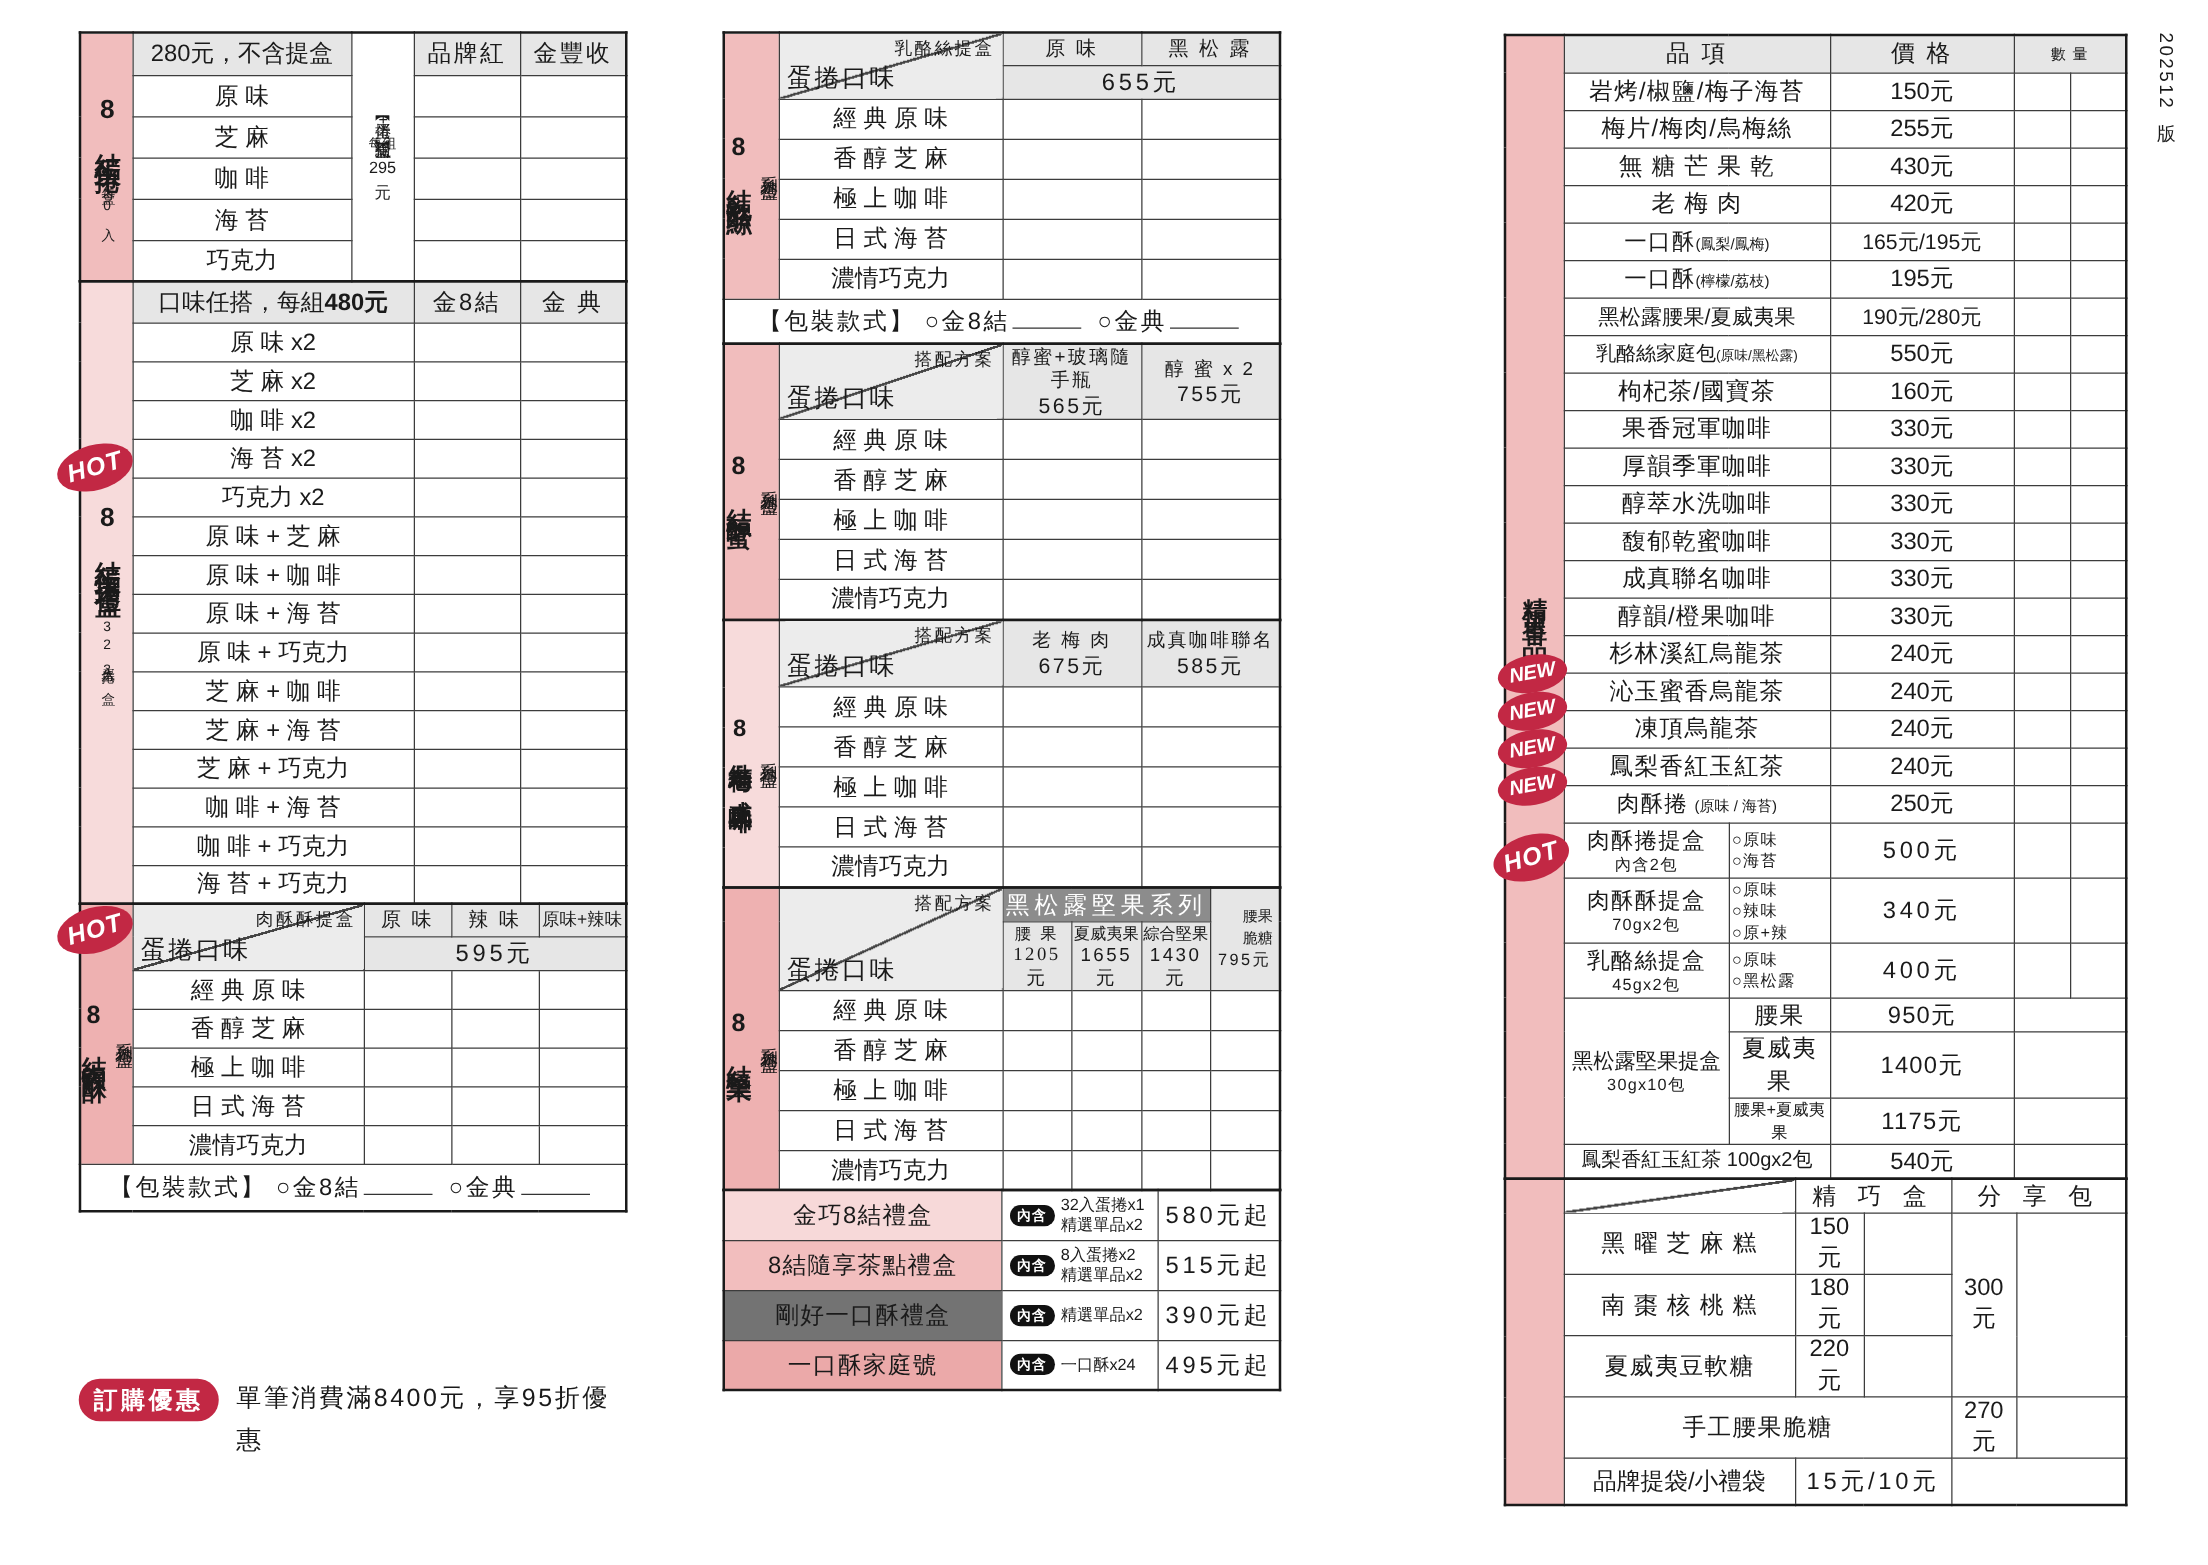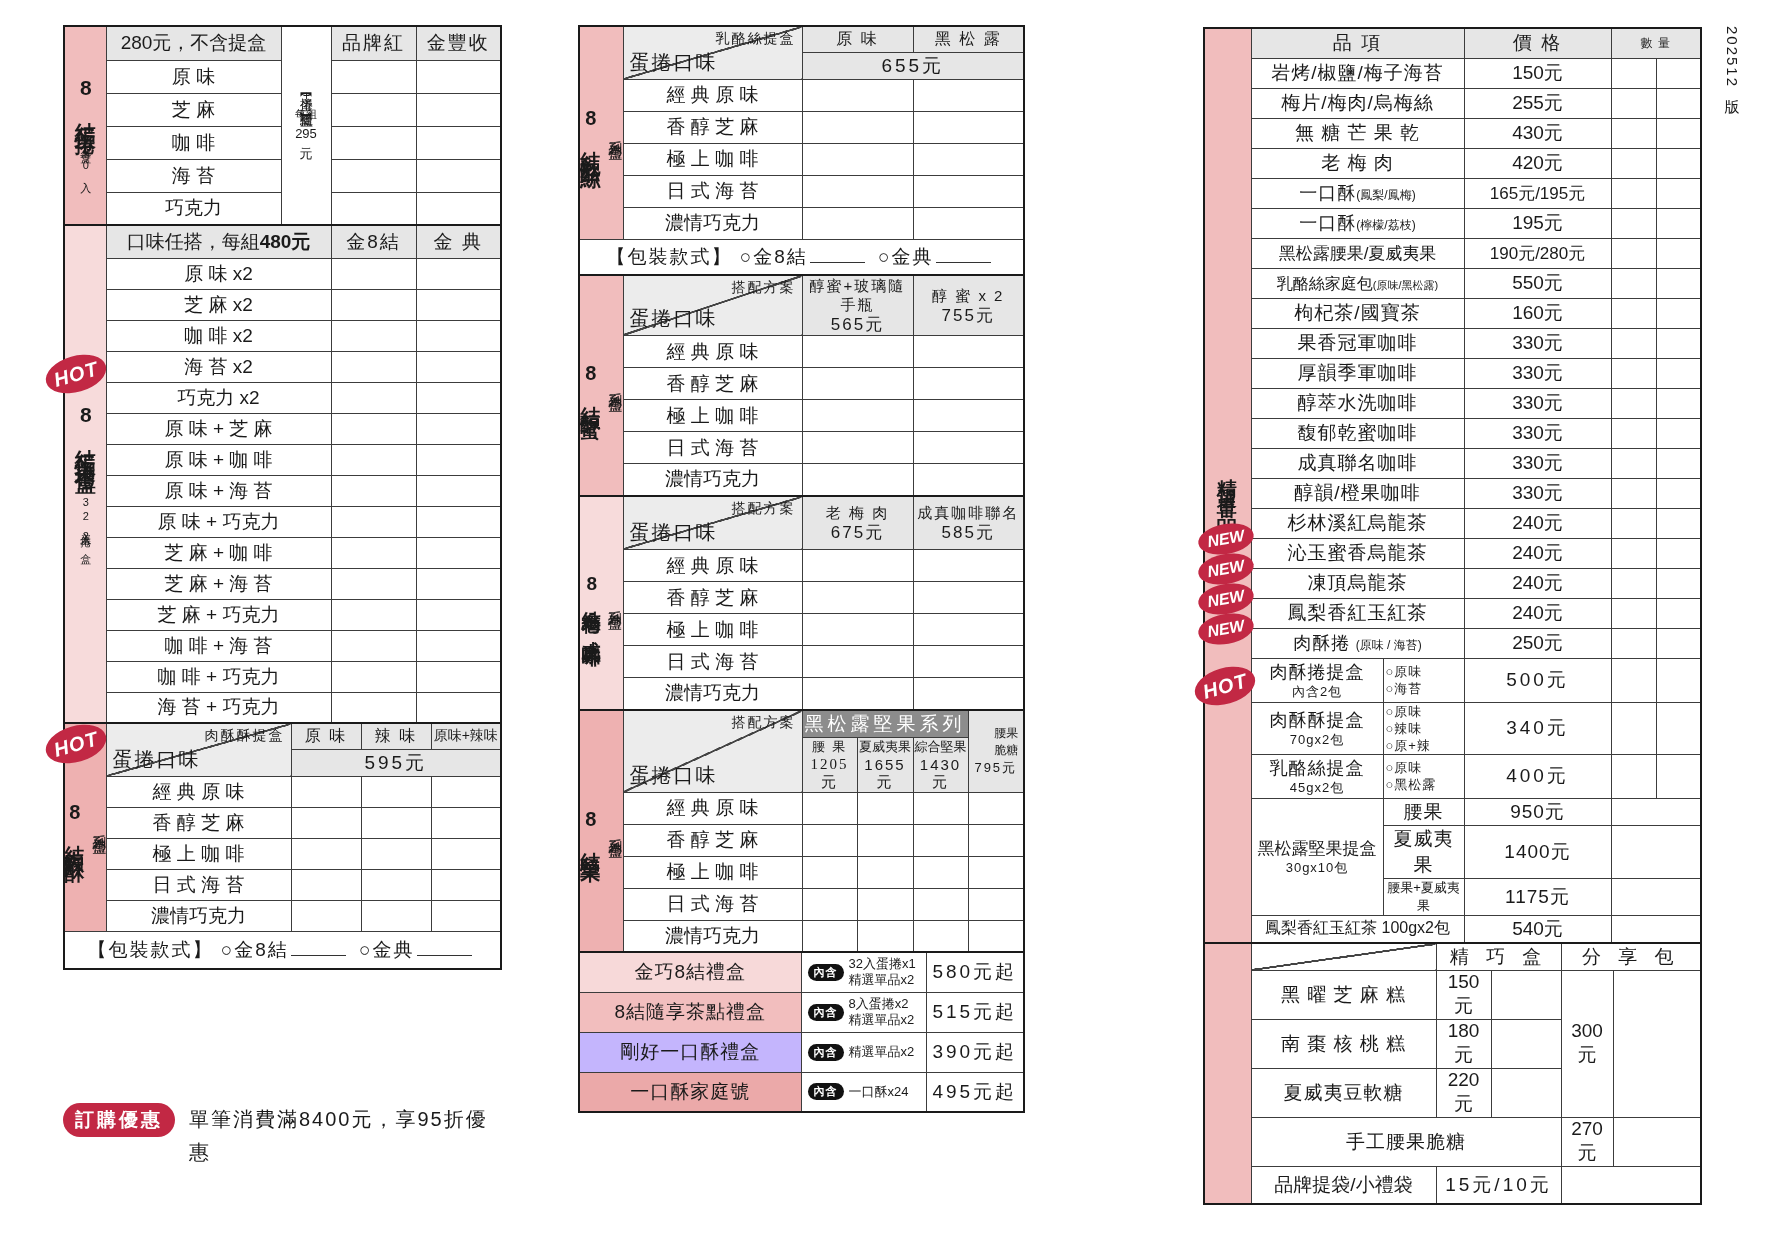--- a/index.html
+++ b/index.html
@@ -11,21 +11,21 @@
                font-size:19px;overflow:hidden;}
   table.tbl{border:2px solid #1a1a1a;}
   .hdr{background:#e6e6e6;font-size:18px;letter-spacing:2px;}
   .hdr-plain{background:#e6e6e6;font-size:18px;}
   .darkhdr{background:#8c8c8c;color:#fff;font-size:14px;letter-spacing:4px;}
   .flavor{font-size:19px;}
   .fill{background:#fff;}
   .pink1{background:#f1bdbd;}
   .pink2{background:#f7dbdb;}
   .pink3{background:#eeb1b1;}
-  .c1{background:#f7d9d9;} .c2{background:#f2bebe;} .c3{background:#c4b5fd;} .c4{background:#eba9a9;}
+  .c1{background:#f7d9d9;} .c2{background:#f2bebe;} .c3{background:#737373;} .c4{background:#eba9a9;}
   .vmain{writing-mode:vertical-rl;text-orientation:upright;font-weight:bold;font-size:21px;
          letter-spacing:6px;display:inline-block;margin:0 auto;}
   .vsub{writing-mode:vertical-rl;text-orientation:upright;font-size:11px;letter-spacing:2px;
         display:inline-block;margin:0 auto;}
   .labelflex{display:flex;flex-direction:column;align-items:center;justify-content:center;gap:18px;height:100%;}
   .labelrow{display:flex;flex-direction:row;align-items:center;justify-content:center;gap:2px;height:100%;}
   .diag{position:relative;background-color:#ececec;
         background-image:linear-gradient(to bottom right,transparent calc(50% - 1px),#444 calc(50% - 1px),#444 calc(50% + 1px),transparent calc(50% + 1px));}
   .diag .dt{position:absolute;top:3px;right:6px;font-size:14px;letter-spacing:2px;}
   .diag .db{position:absolute;bottom:3px;left:6px;font-size:20px;letter-spacing:2px;text-align:right;}

